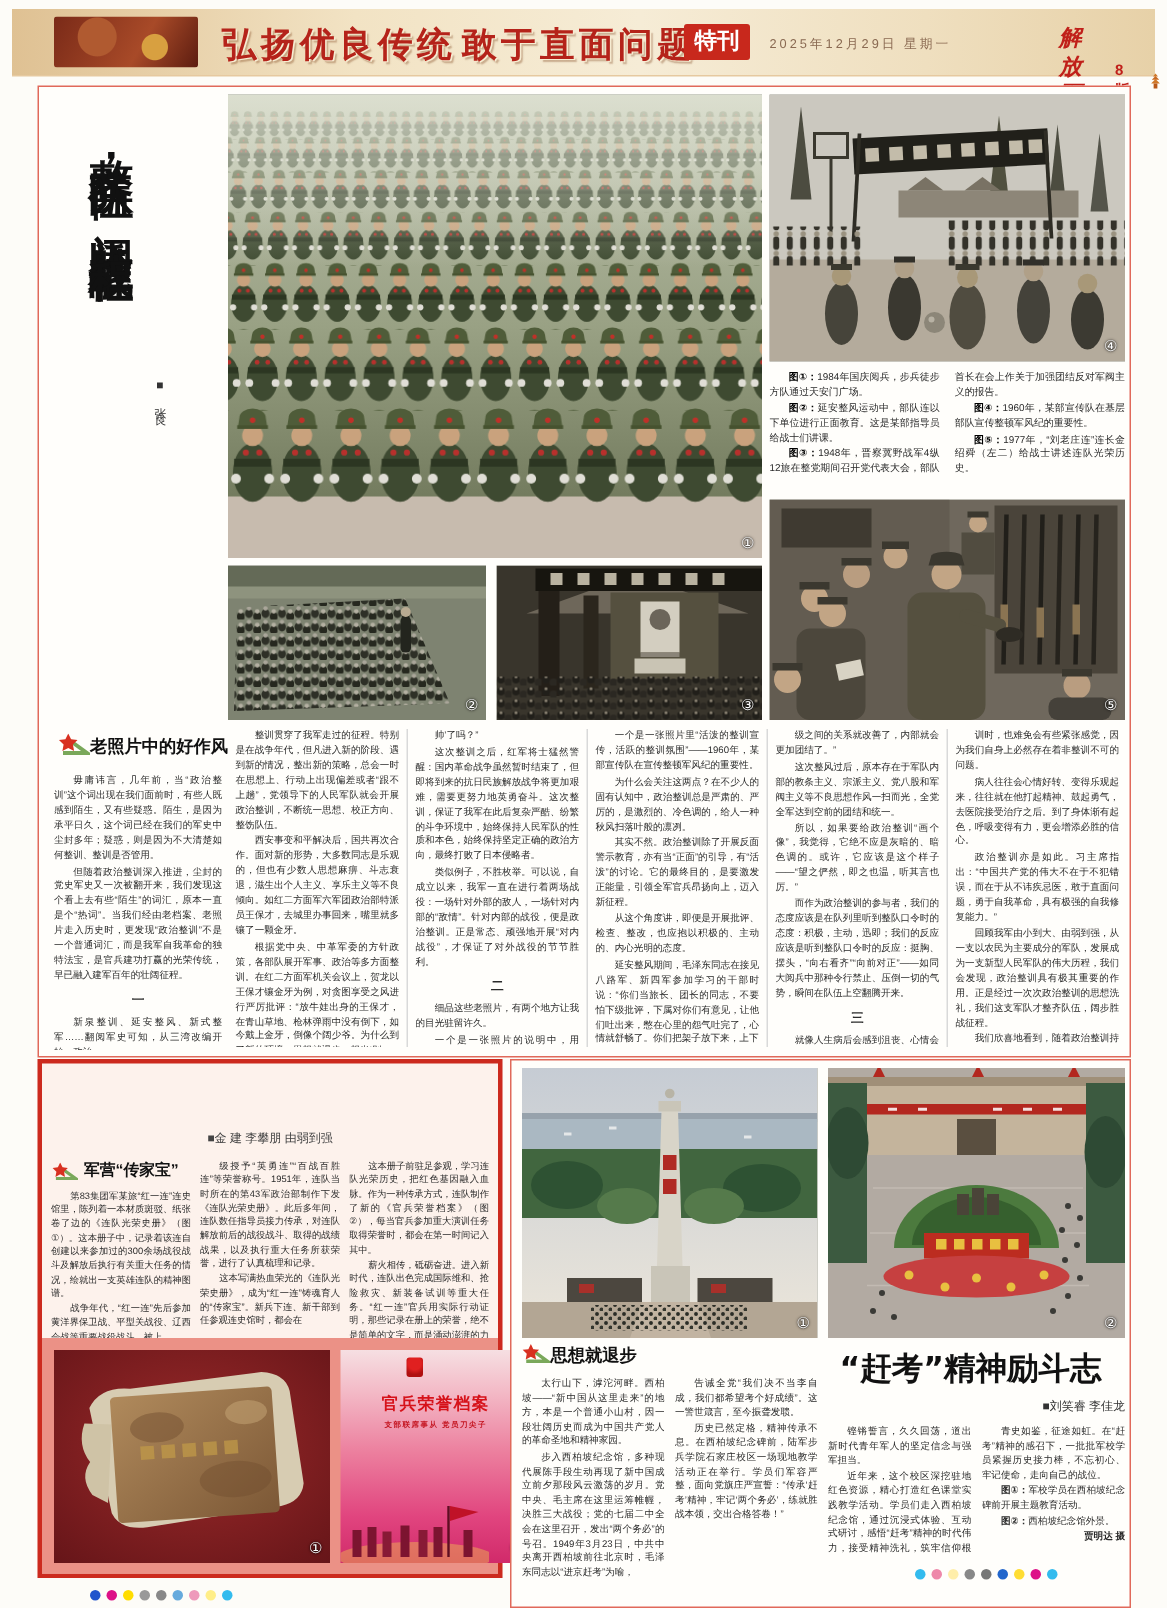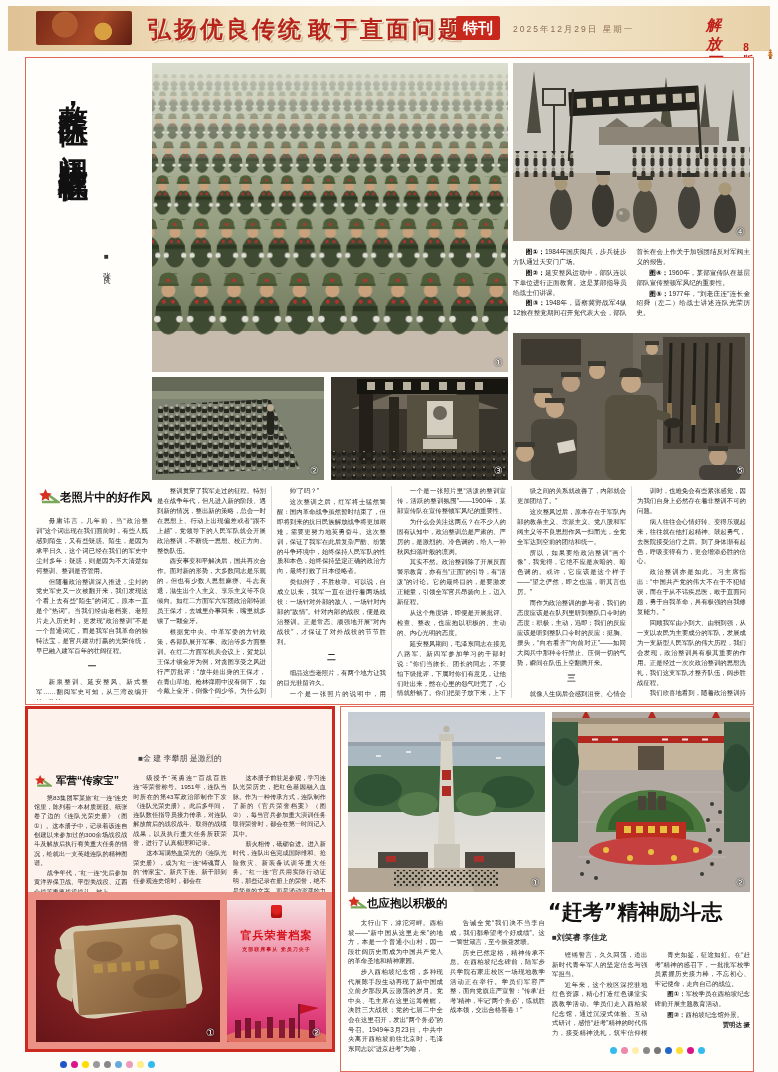--- a/index.html
+++ b/index.html
@@ -71,23 +71,23 @@
   .cover .emb{position:absolute;left:44px;top:5px;width:11px;height:13px;
     background:radial-gradient(circle at 50% 30%,#e02020 0 40%,#b01010 70%);border-radius:2px;}
   .cover .ct{position:absolute;left:0;top:28px;width:100%;text-align:center;
     font-weight:bold;font-size:11px;color:#d6121a;letter-spacing:1px;}
   .cover .cs{position:absolute;left:0;top:46px;width:100%;text-align:center;
     font-weight:bold;font-size:5px;color:#c41420;letter-spacing:1px;}
   
   .bb-starhead{left:347px;top:896px;}
   .bb-leftcols{left:348px;top:918px;width:197px;height:148px;display:flex;gap:7px;}
   .bb-col{flex:1;font-size:6.4px;line-height:1.5;color:#2a2a2a;overflow:hidden;}
-  .bb-headline{left:536px;top:898px;width:198px;margin:0;text-align:center;
+  .bb-headline{left:548px;top:898px;width:198px;margin:0;text-align:center;
     font-family:"DejaVu Sans",sans-serif;font-size:21px;font-weight:700;letter-spacing:0px;color:#111;}
-  .bb-byline{left:552px;top:932px;width:198px;text-align:left;font-size:8px;color:#333;font-weight:bold;}
+  .bb-byline{left:552px;top:932px;width:198px;text-align:right;font-size:8px;color:#333;}
   .bb-rightcols{left:552px;top:950px;width:198px;height:88px;display:flex;gap:7px;}
   
   .dots span{width:7px;height:7px;border-radius:50%;display:inline-block;margin-right:4px;}
 </style>
 </head>
 <body>
 
 <header class="abs masthead">
   <div class="abs mast-photo"></div>
   <div class="abs slogan" style="left:140px;">弘扬优良传统</div>
@@ -373,21 +373,21 @@
   <div class="bcol txt">
       <p>训时，也难免会有些紧张感觉，因为我们自身上必然存在着非整训不可的问题。</p>
       <p>病人往往会心情好转、变得乐观起来，往往就在他打起精神、鼓起勇气，去医院接受治疗之后。到了身体渐有起色，呼吸变得有力，更会增添必胜的信心。</p>
       <p>政治整训亦是如此。习主席指出：“中国共产党的伟大不在于不犯错误，而在于从不讳疾忌医，敢于直面问题，勇于自我革命，具有极强的自我修复能力。”</p>
       <p>回顾我军由小到大、由弱到强，从一支以农民为主要成分的军队，发展成为一支新型人民军队的伟大历程，我们会发现，政治整训具有极其重要的作用。正是经过一次次政治整训的思想洗礼，我们这支军队才整齐队伍，阔步胜战征程。</p>
       <p>我们欣喜地看到，随着政治整训持续深化，我军的优良传统正在恢复，强军胜战的根基越夯越牢。</p>
     </div>
 </div>
 
 <section class="featurebox abs">
-  <div class="fb-byline">■金 建 李攀朋 是激烈的</div>
+  <div class="fb-byline">■金 建 李攀朋 由弱到强</div>
   <div class="fb-cols">
     <div class="fb-col txt">
       <div class="colhead2">
         <svg width="18" height="14" viewBox="0 0 22 17">
           <path d="M4 13 L20 13 L9 5" stroke="#7aa85a" stroke-width="2.6" fill="none"></path>
           <path d="M7.5 0 l1.9 3.9 4.3.5 -3.1 3 .8 4.3 -3.9-2.1 -3.9 2.1 .8-4.3 -3.1-3 4.3-.5z" fill="#d83020"></path>
         </svg>
         <span>军营“传家宝”</span>
       </div>
       <div class="txt">
@@ -429,21 +429,21 @@
         <rect x="58" y="62" width="9" height="9" fill="#c09a48" opacity=".75"></rect>
           <rect x="72" y="62" width="9" height="9" fill="#c09a48" opacity=".75"></rect>
         <rect x="86" y="62" width="9" height="9" fill="#c09a48" opacity=".75"></rect>
           <rect x="100" y="62" width="9" height="9" fill="#c09a48" opacity=".75"></rect>
         <rect x="114" y="62" width="9" height="9" fill="#c09a48" opacity=".75"></rect>
       </g>
     </svg>
     <span class="badge">①</span>
   </figure>
 
-  <figure class="cover" style="left:199px;top:191px;width:99px;height:142px;margin:0;">
+  <figure class="cover" style="left:199px;top:191px;width:99px;height:142px;margin:0;padding-left:28px;">
     <div class="emb"></div>
     <div class="ct">官兵荣誉档案</div>
     <div class="cs">支部联席事从 党员刀尖子</div>
     <svg style="position:absolute;left:0;bottom:0;" width="99" height="40" viewBox="0 0 99 40">
       <ellipse cx="50" cy="36" rx="52" ry="10" fill="#f0c050" opacity=".45"></ellipse>
       <rect x="8" y="18" width="6" height="18" fill="#7c1430"></rect>
         <rect x="18" y="16" width="6" height="20" fill="#7c1430"></rect>
       <rect x="28" y="19" width="6" height="17" fill="#881a36"></rect>
         <rect x="40" y="15" width="6" height="21" fill="#7c1430"></rect>
       <rect x="52" y="18" width="6" height="18" fill="#881a36"></rect>
@@ -553,21 +553,21 @@
       <circle cx="44" cy="166" r="2" fill="#3a3a36"></circle>
   </svg>
   <span class="badge">②</span>
 </figure>
 
 <div class="abs colhead bb-starhead">
   <svg width="20" height="15" viewBox="0 0 22 17">
     <path d="M4 13 L20 13 L9 5" stroke="#7aa85a" stroke-width="2.6" fill="none"></path>
     <path d="M7.5 0 l1.9 3.9 4.3.5 -3.1 3 .8 4.3 -3.9-2.1 -3.9 2.1 .8-4.3 -3.1-3 4.3-.5z" fill="#d83020"></path>
   </svg>
-  <span>也应抱以积极的</span>
+  <span>思想就退步</span>
 </div>
 
 <div class="abs bb-leftcols">
   <div class="bb-col txt">
       <p>太行山下，滹沱河畔。西柏坡——“新中国从这里走来”的地方，本是一个普通小山村，因一段壮阔历史而成为中国共产党人的革命圣地和精神家园。</p>
       <p>步入西柏坡纪念馆，多种现代展陈手段生动再现了新中国成立前夕那段风云激荡的岁月。党中央、毛主席在这里运筹帷幄，决胜三大战役；党的七届二中全会在这里召开，发出“两个务必”的号召。1949年3月23日，中共中央离开西柏坡前往北京时，毛泽东同志以“进京赶考”为喻，</p>
     </div>
   <div class="bb-col txt">
       <p>告诫全党“我们决不当李自成，我们都希望考个好成绩”。这一警世箴言，至今振聋发聩。</p>
       <p>历史已然定格，精神传承不息。在西柏坡纪念碑前，陆军步兵学院石家庄校区一场现地教学活动正在举行。学员们军容严整，面向党旗庄严宣誓：“传承‘赶考’精神，牢记‘两个务必’，练就胜战本领，交出合格答卷！”</p>

